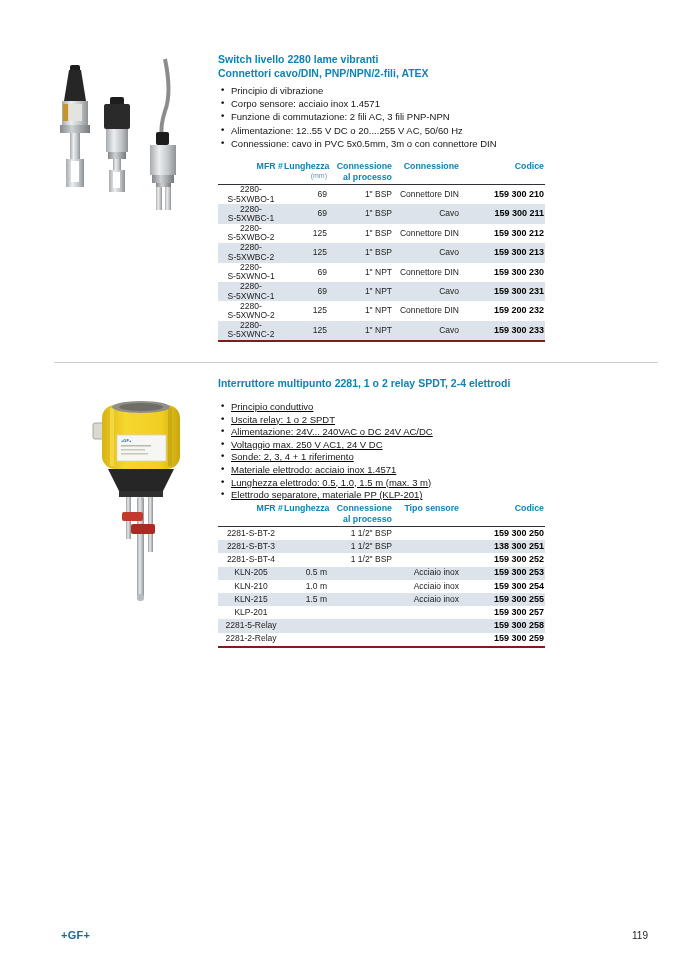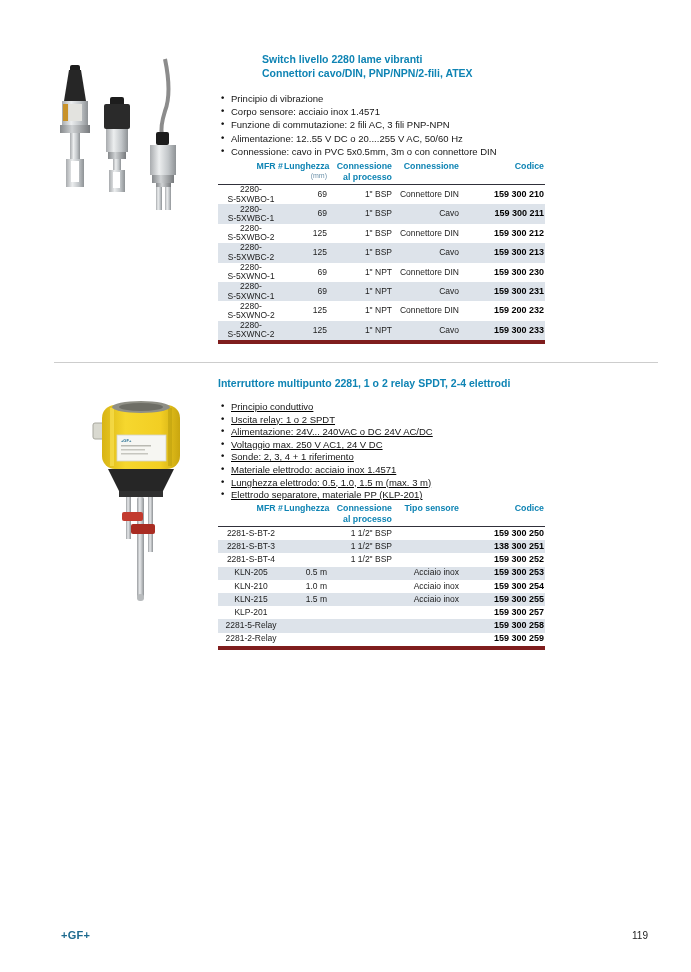--- a/index.html
+++ b/index.html
@@ -29,21 +29,21 @@
   .t-head, .t-row {
     display:grid; grid-template-columns:66px 49px 65px 67px 1fr; column-gap:0;
   }
   .t-head { border-bottom:1.5px solid #30303a; padding-bottom:2px; }
   .t-hcell {
     align-self:start; text-align:right; font-weight:bold; color:#0f84b4;
     font-size:8.8px; line-height:10.5px; padding-right:6px;
   }
   .t-hcell.c0, .t-hcell.c4 { padding-right:1px; }
   .t-hcell .sub { font-size:7px; font-weight:normal; color:#6f93ab; line-height:8.5px; }
-  .t-body { border-bottom:4px solid #7f1d1d; }
+  .t-body { border-bottom:2px solid #7f1d1d; }
   .t-cell {
     display:flex; align-items:center; justify-content:flex-end;
     padding-right:6px; font-size:8.5px; color:#1c1c1c; line-height:9.5px;
   }
   .t-cell.c0 {
     justify-content:center; text-align:center; white-space:pre-line; padding-right:0;
   }
   .t-cell.c4 { font-weight:bold; color:#000; font-size:9px; padding-right:1px; }
   .t-row:nth-child(even) .t-cell { background:#dde3ea; }
   .tbl1 .t-row { min-height:19.4px; }
@@ -96,25 +96,25 @@
 
     <path d="M120,2 q7,34 0,52 q-5,16 -3,24" fill="none" stroke="#8c8c8c" stroke-width="4"></path>
     <rect x="111" y="75" width="13" height="13" rx="2" fill="#1c1c1c"></rect>
     <rect x="105" y="88" width="26" height="30" fill="url(#met)"></rect>
     <rect x="107" y="118" width="22" height="8" fill="url(#metd)"></rect>
     <rect x="111" y="126" width="6" height="27" fill="url(#met)"></rect>
     <rect x="120" y="126" width="6" height="27" fill="url(#met)"></rect>
     <rect x="111" y="126" width="15" height="4" fill="url(#metd)"></rect>
   </svg>
 
-  <div class="sec-title" style="top:53px;margin-left:44px;">
+  <div class="sec-title" style="top:53px;">
     <div>Switch livello 2280 lame vibranti</div>
     <div>Connettori cavo/DIN, PNP/NPN/2-fili, ATEX</div>
   </div>
-  <ul class="bullets b1" style="top:92px;">
+  <ul class="bullets b1" style="top:84px;">
       <li>Principio di vibrazione</li>
       <li>Corpo sensore: acciaio inox 1.4571</li>
       <li>Funzione di commutazione: 2 fili AC, 3 fili PNP-NPN</li>
       <li>Alimentazione: 12..55 V DC o 20....255 V AC, 50/60 Hz</li>
       <li>Connessione: cavo in PVC 5x0.5mm, 3m o con connettore DIN</li>
     </ul>
   <div class="tbl tbl1" style="top:161px;">
       <div class="t-head">
         <div class="t-hcell c0">
           <div>MFR #</div>

